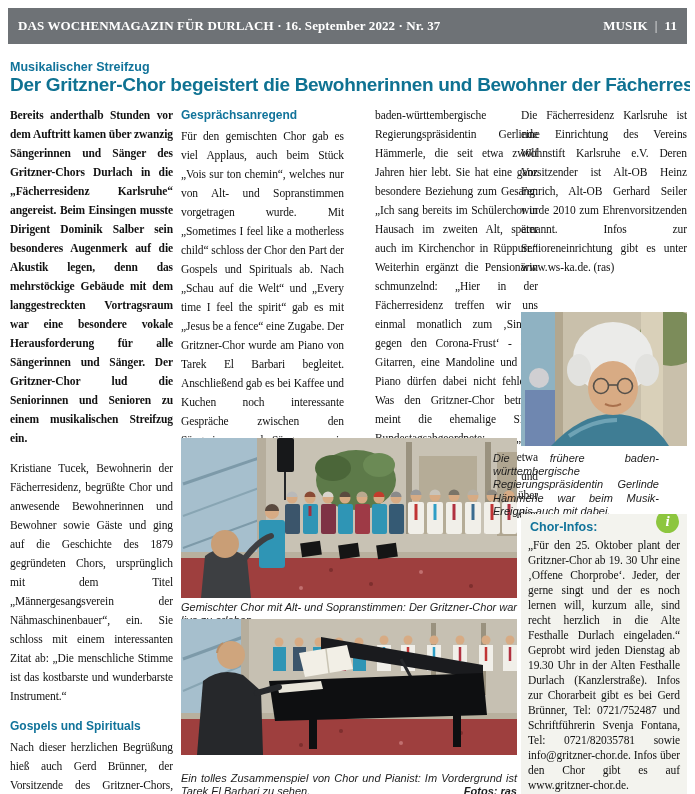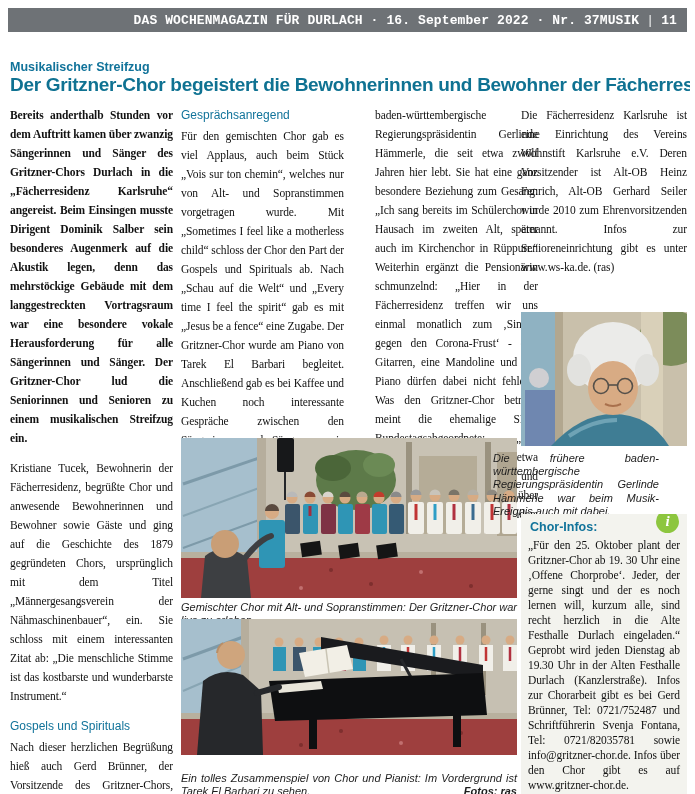--- a/index.html
+++ b/index.html
@@ -1,41 +1,41 @@
 <!DOCTYPE html>
 <html lang="de"><head>
 <meta charset="utf-8">
 <style>
   html,body{margin:0;padding:0;background:#ffffff;}
   .page{position:relative;width:695px;height:794px;background:#ffffff;overflow:hidden;
         font-family:"Liberation Serif",serif;color:#111;}
   
-  .masthead{position:absolute;left:8px;top:8px;width:679px;height:24px;background:#6e7276;
-            color:#fff;font-family:Liberation Mono, monospace;font-weight:bold;font-size:13px;
-            display:flex;align-items:center;justify-content:flex-end;padding:0 10px;box-sizing:border-box;
+  .masthead{position:absolute;left:8px;top:8px;width:679px;height:36px;background:#6e7276;
+            color:#fff;font-family:Liberation Serif, serif;font-weight:bold;font-size:13px;
+            display:flex;align-items:center;justify-content:space-between;padding:0 10px;box-sizing:border-box;
             letter-spacing:.1px;}
   .mh-right{display:flex;align-items:center;}
   .mh-sep{padding:0 7px;font-weight:normal;opacity:.9;}
   
   .kicker{position:absolute;left:10px;top:60px;color:#11739a;font-family:"Liberation Sans",sans-serif;
           font-weight:bold;font-size:12.5px;}
   .headline{position:absolute;left:10px;top:74px;width:680px;margin:0;color:#0f7292;
             font-family:"Liberation Sans",sans-serif;font-weight:bold;font-size:19px;
             letter-spacing:-.3px;white-space:nowrap;overflow:hidden;}
   
   .col{position:absolute;top:106px;width:163px;font-size:11.5px;line-height:19px;
        text-align:justify;letter-spacing:-.1px;overflow:hidden;
        hyphens:auto;-webkit-hyphens:auto;overflow-wrap:break-word;}
   #c1{left:10px;height:688px;}
   #c2{left:181px;height:490px;}
   #c3{left:331px;height:490px;margin-left:44px;}
   #c4{left:521px;width:166px;height:206px;}
   .col p{margin:0 0 11px;}
   .lead{font-weight:bold;}
-  .subhead{font-family:"Liberation Sans",sans-serif;font-weight:normal;color:#11739a;
+  .subhead{font-family:"Liberation Sans",sans-serif;font-weight:bold;color:#11739a;
            font-size:12px;margin:8px 0 2px;text-align:left;letter-spacing:0;}
   
   .photo{position:absolute;display:block;}
   #photo-choir{left:181px;top:438px;width:336px;height:160px;}
   #photo-piano{left:181px;top:619px;width:336px;height:136px;}
   #photo-portrait{left:521px;top:312px;width:166px;height:134px;}
   .caption{position:absolute;font-family:"Liberation Sans",sans-serif;font-style:italic;
            font-size:11px;line-height:13.2px;color:#1c1c1c;text-align:justify;}
   #cap-choir{left:181px;top:601px;width:336px;}
   #cap-piano{left:181px;top:772px;width:336px;}

